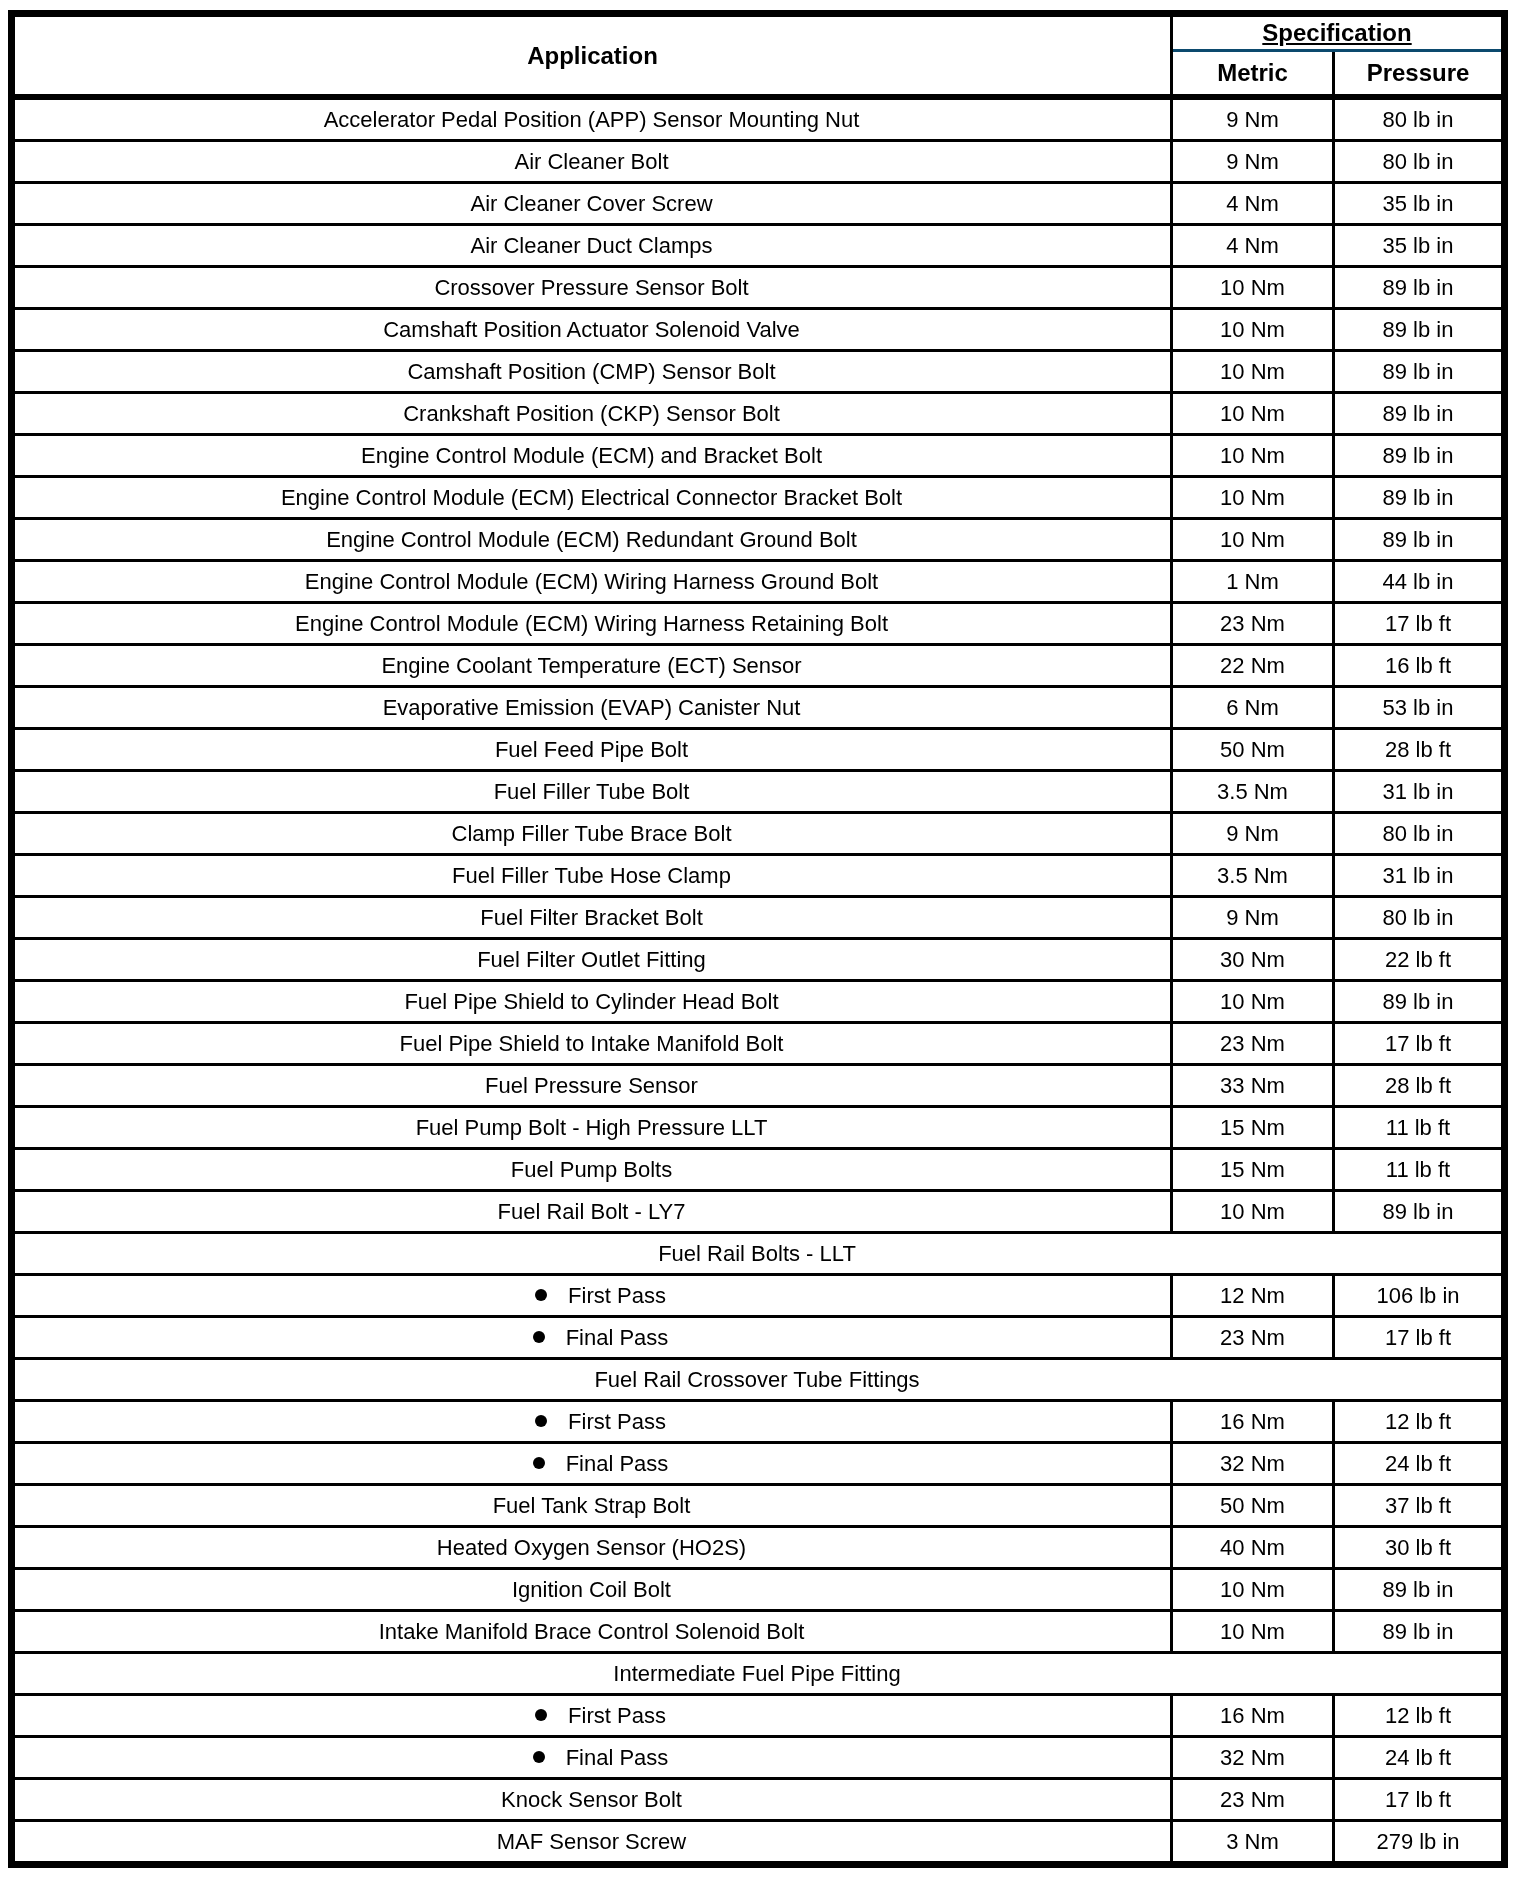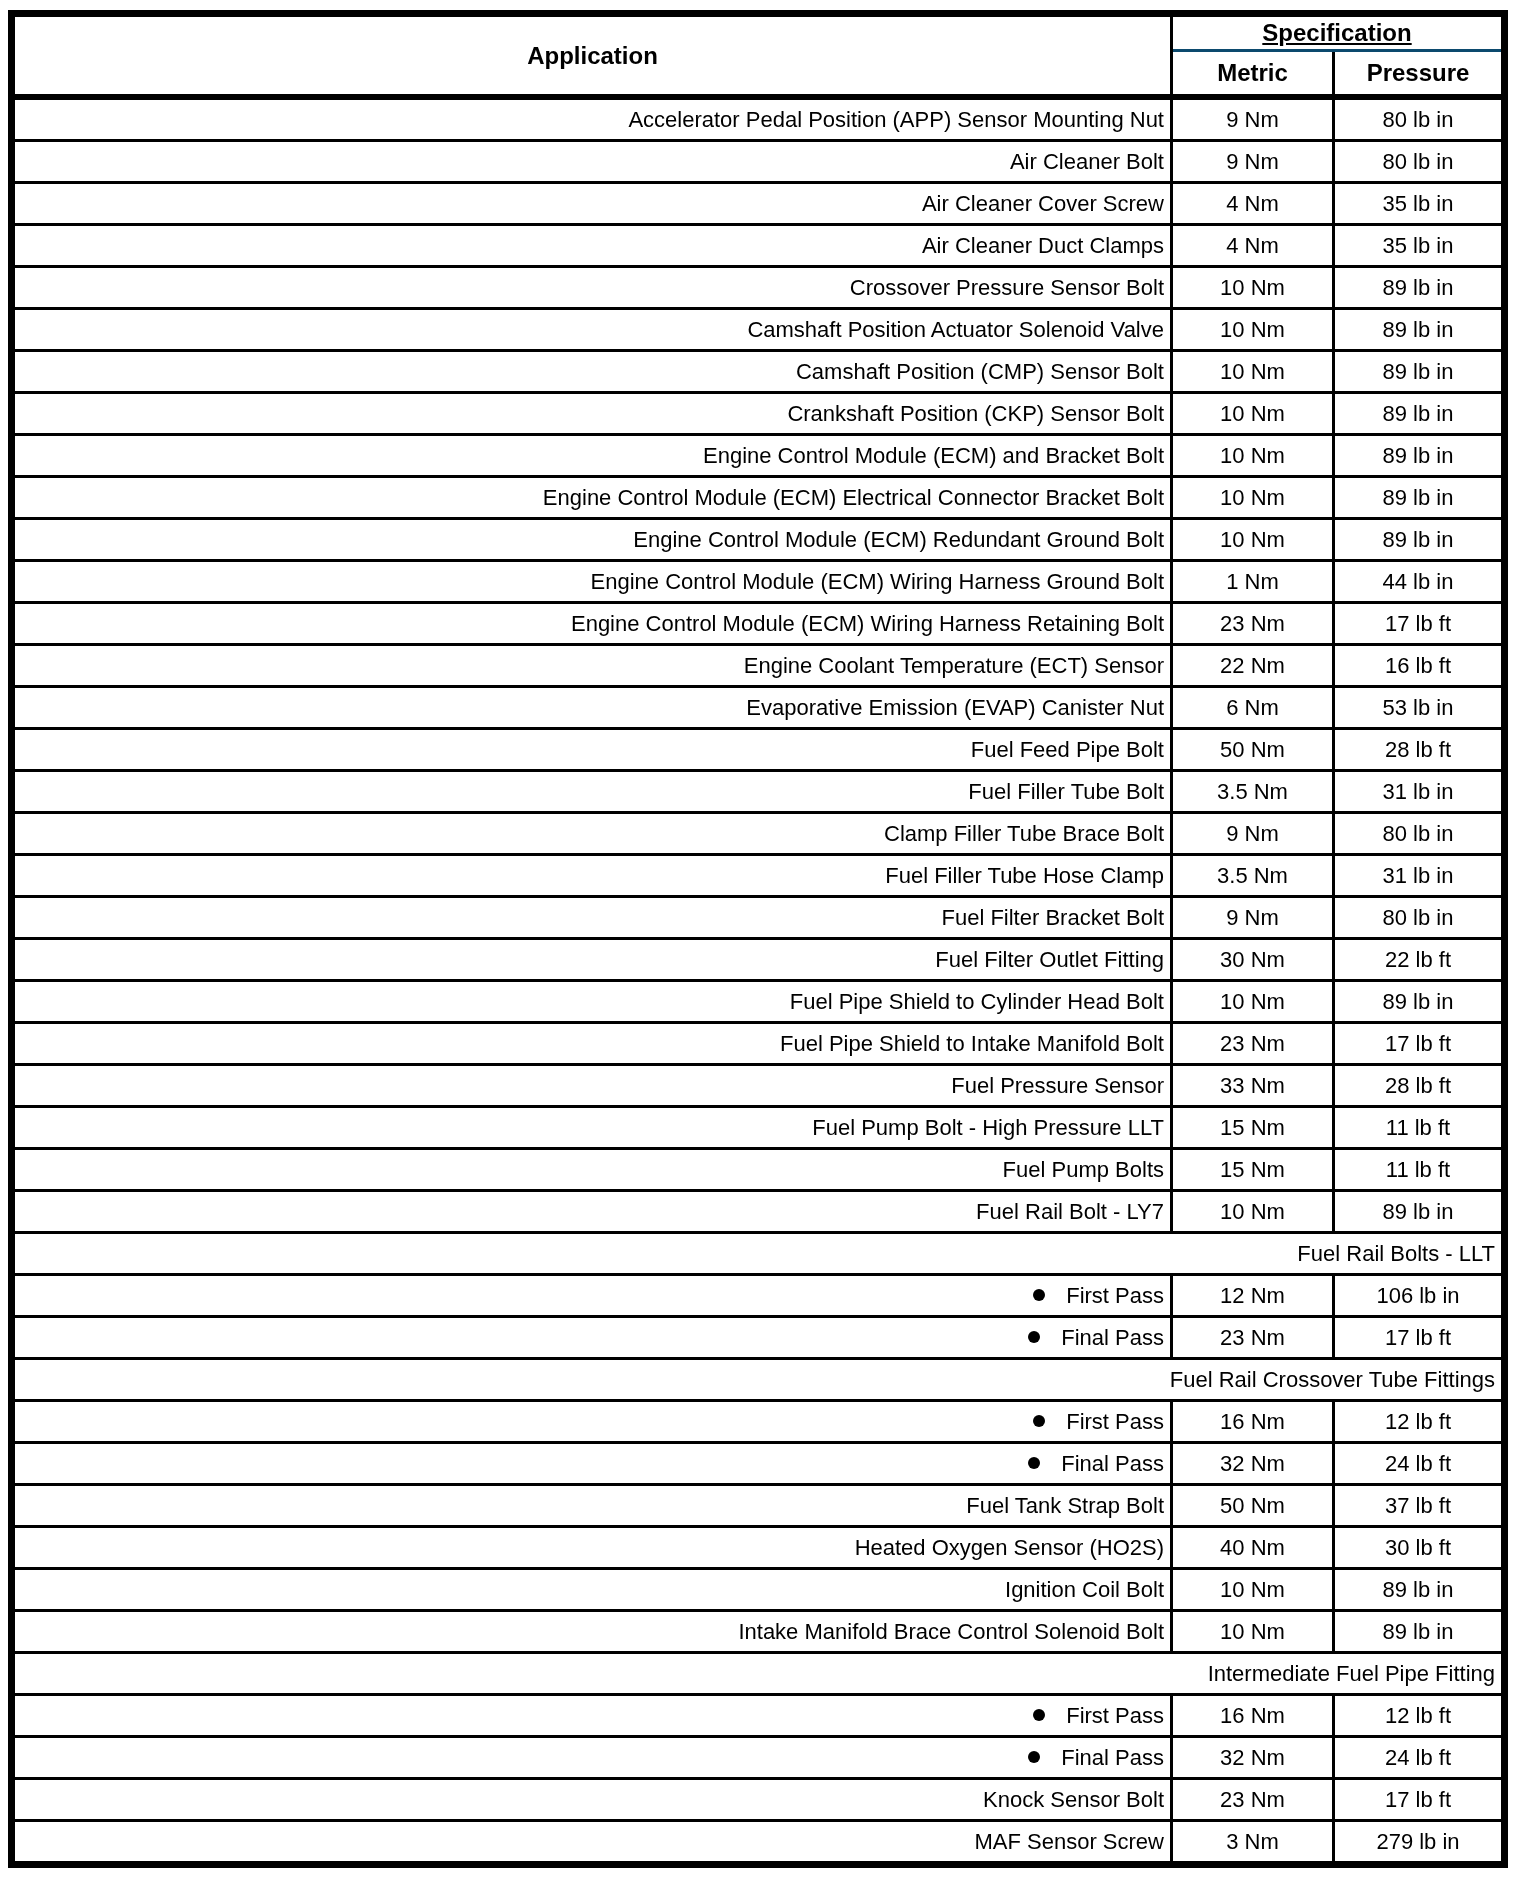--- a/index.html
+++ b/index.html
@@ -51,21 +51,21 @@
     border-bottom: 6px solid #000000;
     margin-top: 40px;
   }
   
   .spec-table tbody td {
     height: 39px;
     font-size: 22px;
     vertical-align: middle;
   }
   .spec-table tbody td.app {
-    text-align: right;
+    text-align: center;
     padding: 0 6px 0 4px;
   }
   .spec-table tbody td.val {
     text-align: center;
     padding: 0;
   }
   .bullet {
     display: inline-block;
     width: 12px;
     height: 12px;

